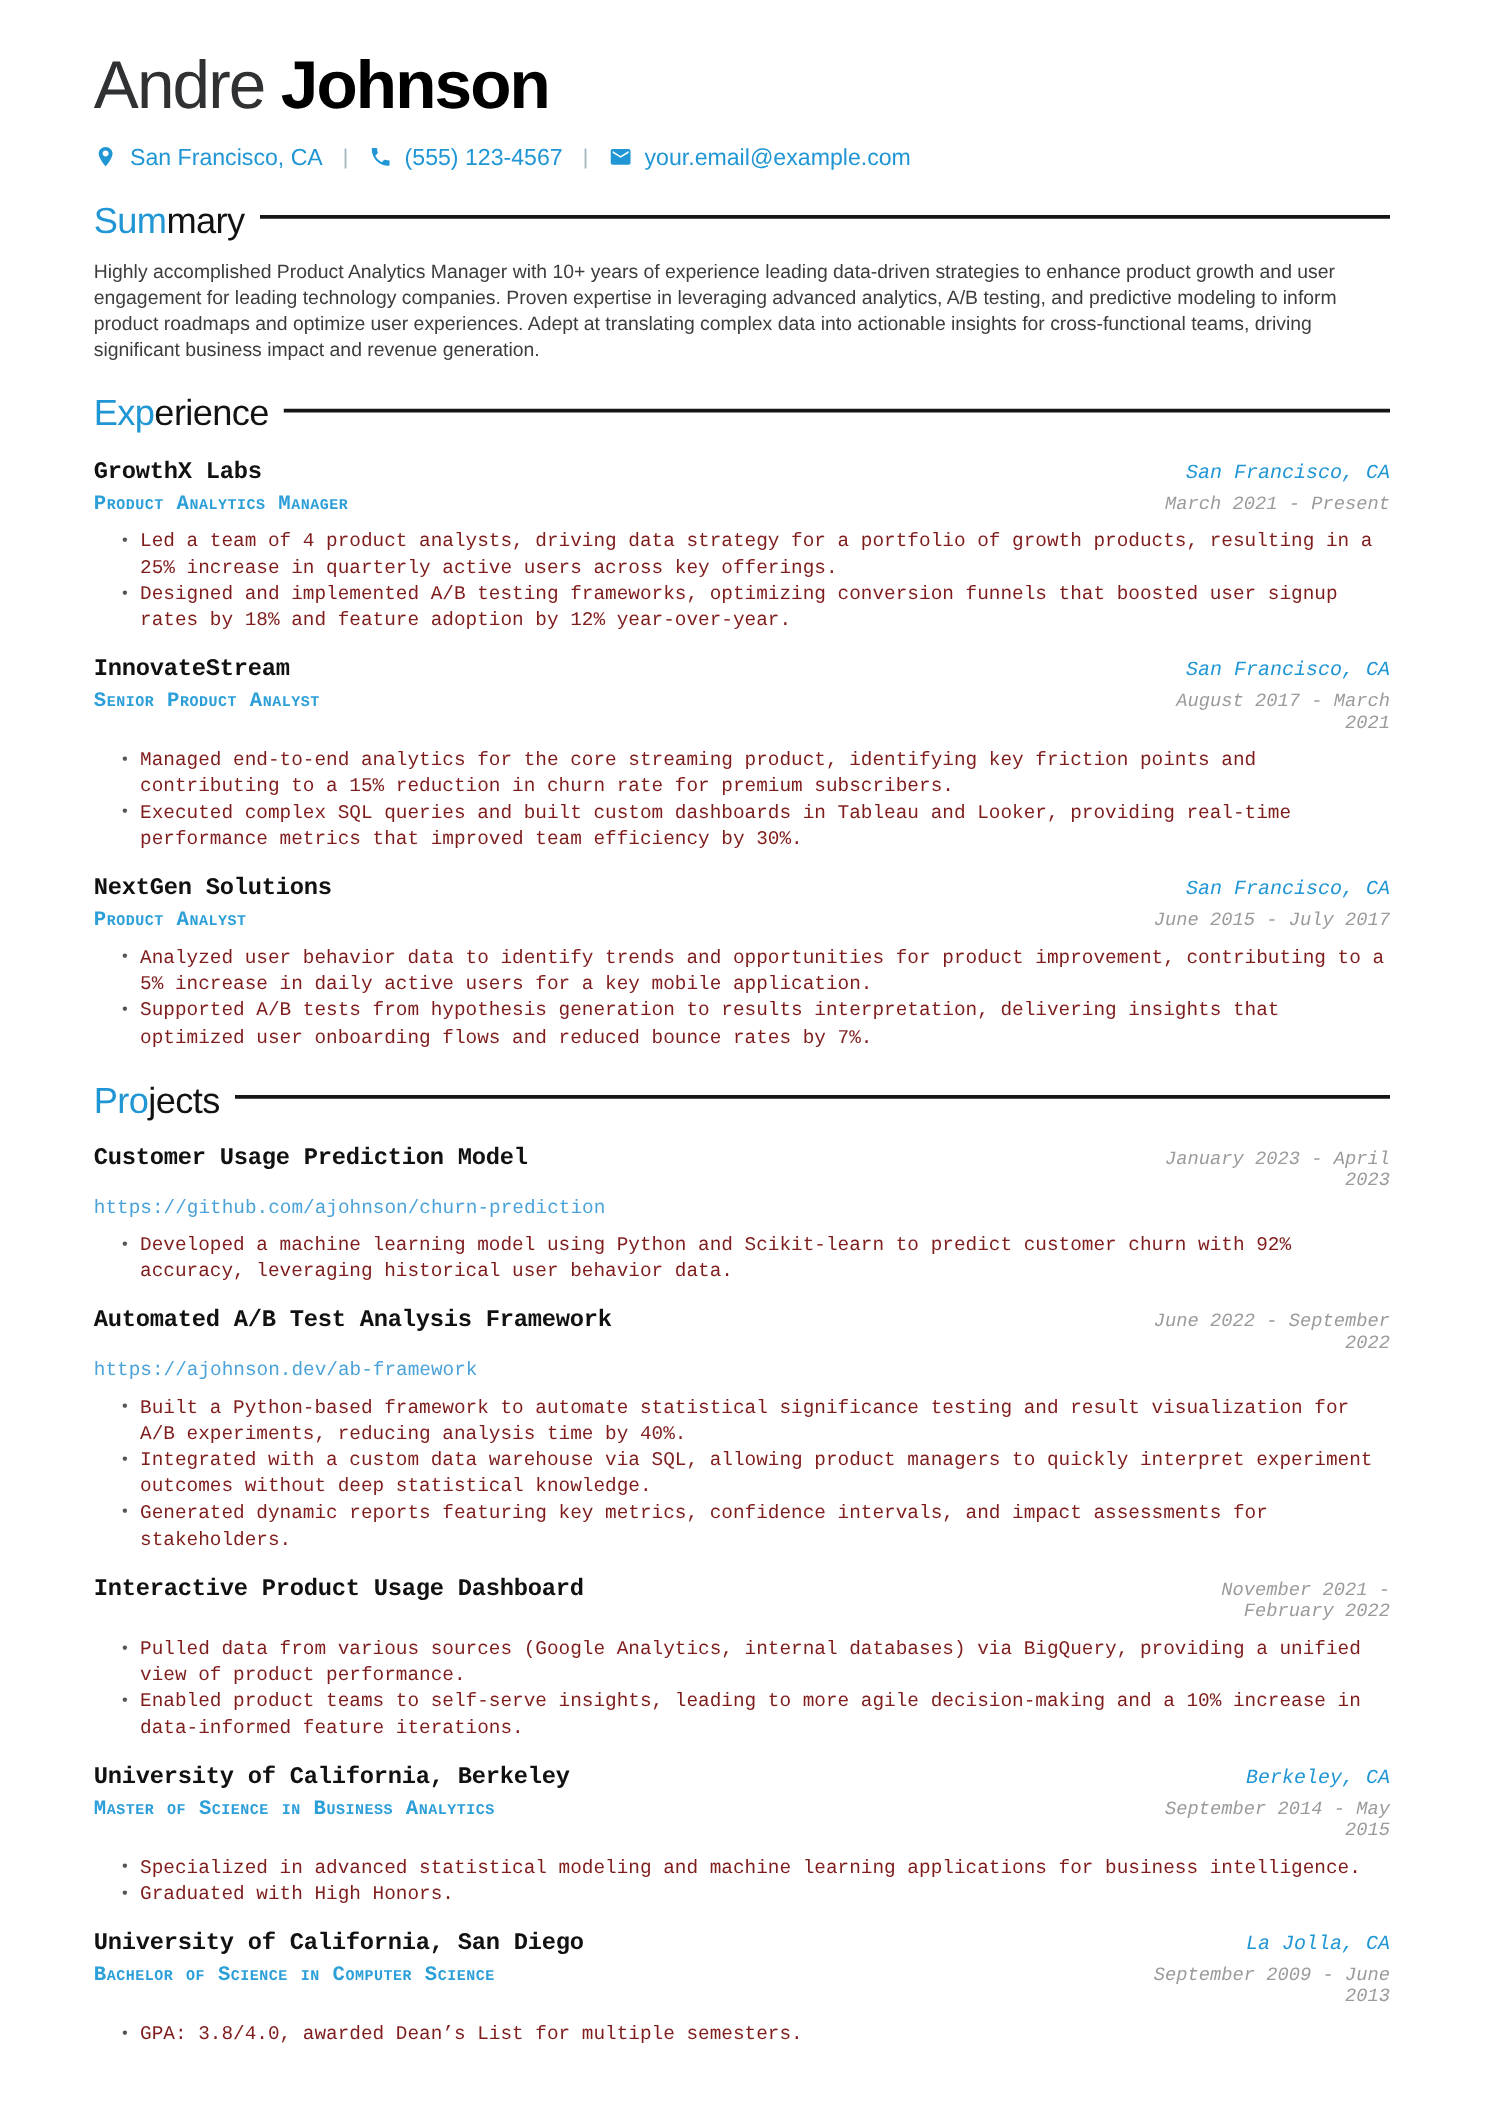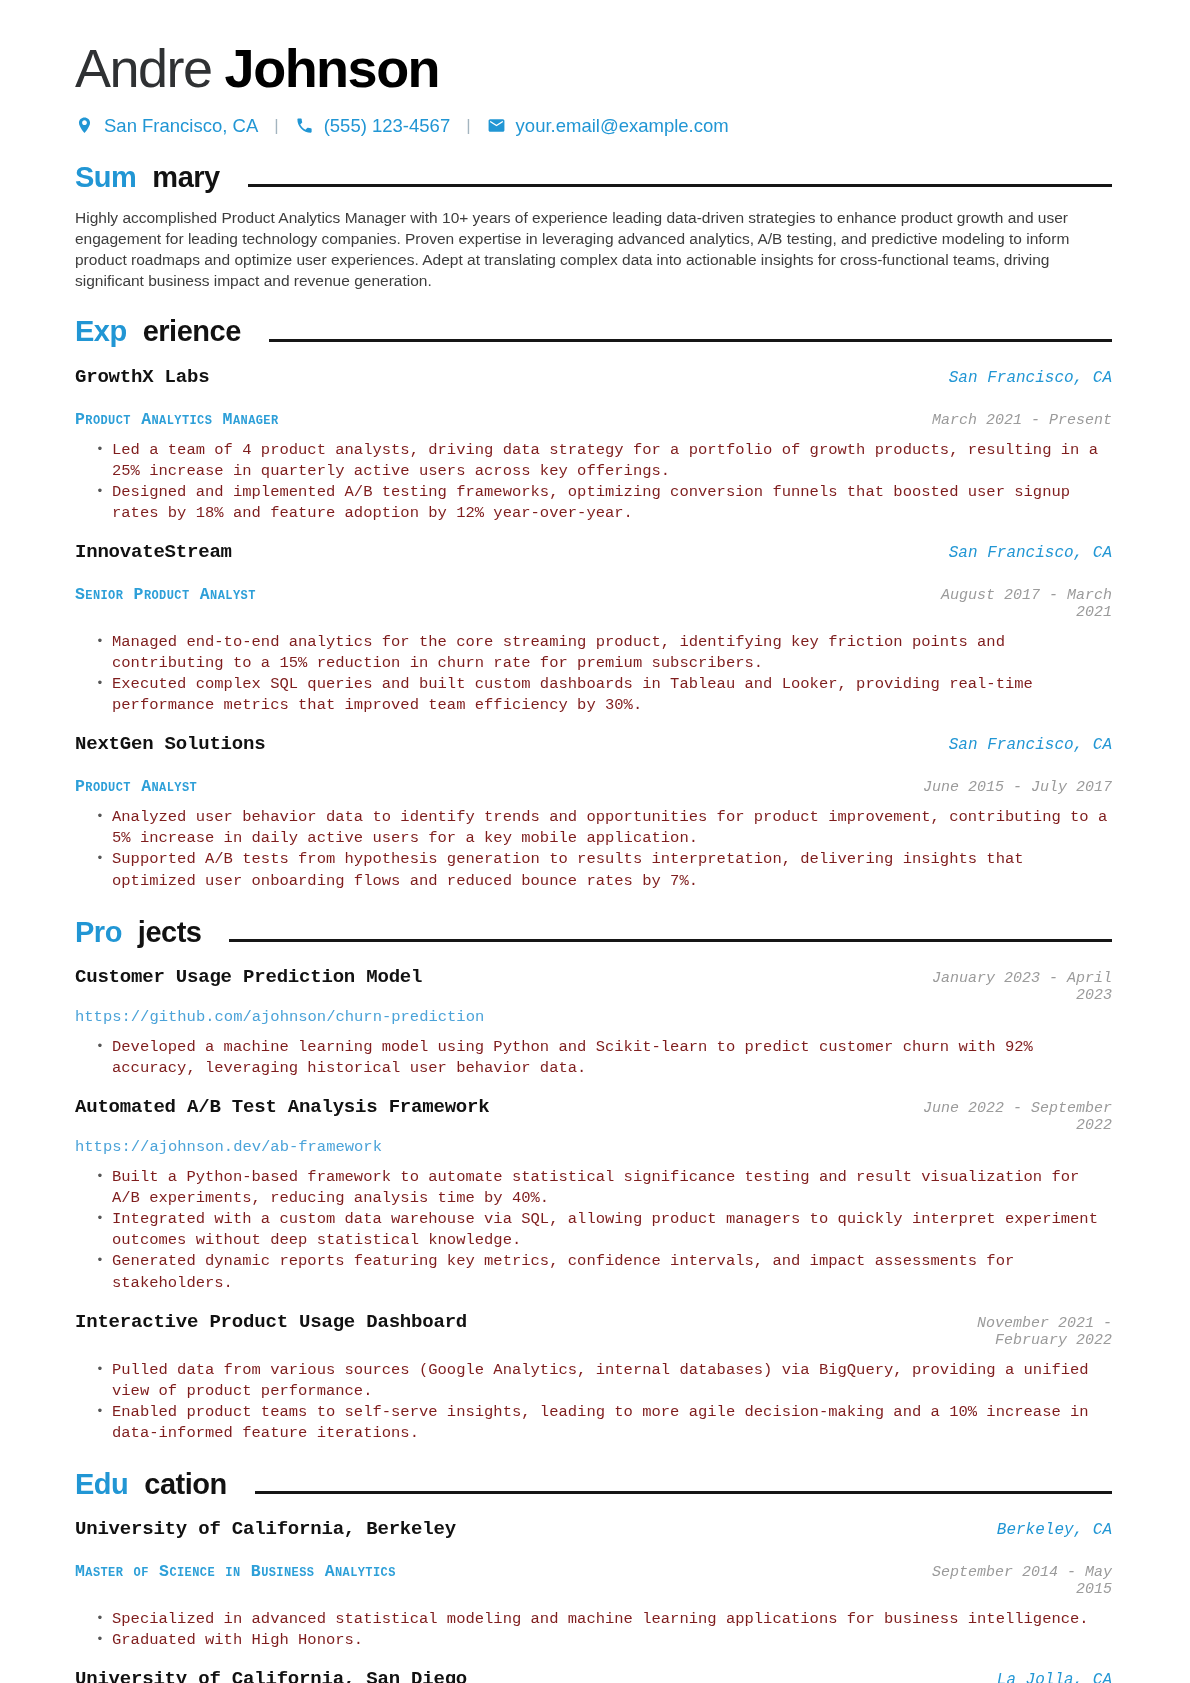--- a/index.html
+++ b/index.html
@@ -12,29 +12,29 @@
   
   .name{font-size:54px;line-height:1.05;letter-spacing:-1.5px;color:#2f3133;}
   .name .last{font-weight:bold;color:#000;margin-left:13px;}
   .contact{display:flex;align-items:center;margin-top:18px;font-size:18.5px;color:#2196d4;}
   .contact .icon{display:inline-flex;margin-right:10px;}
   .contact .icon svg{width:19px;height:19px;fill:#2196d4;}
   .contact .sep{color:#a3b4bf;margin:0 16px;font-size:17px;}
   .contact a{color:#2196d4;text-decoration:none;}
   
   h2.section-title{
-    display:flex;align-items:flex-end;margin:24px 0 0 0;
-    font-size:29px;line-height:1.15;letter-spacing:-0.5px;color:#121212;font-weight:bold;gap:16px;
+    display:flex;align-items:center;margin:24px 0 0 0;
+    font-size:29px;line-height:1.15;letter-spacing:-0.5px;color:#121212;font-weight:normal;
   }
   h2 .accent{color:#2196d4;}
   h2 .rule{flex:1;border-bottom:3px solid #161616;margin:0 0 7px 12px;}
   
   .item{margin-top:17px;font-family:Liberation Mono, monospace;}
   .item-row{display:flex;justify-content:space-between;align-items:baseline;}
-  .item-row + .item-row{margin-top:22px;}
+  .item-row + .item-row{margin-top:5px;}
   h3{margin:0;font-size:19px;color:#111;font-weight:bold;letter-spacing:-0.2px;}
   .role{color:#2d9fd8;font-variant:small-caps;font-weight:600;font-size:16.5px;letter-spacing:0.4px;}
   .loc{color:#2196d4;font-style:italic;font-size:16px;white-space:nowrap;}
   .dates{color:#9b9b9b;font-style:italic;font-size:15px;text-align:right;max-width:192px;}
   .url{display:inline-block;margin-top:4px;font-size:15.5px;color:#4ba3d9;text-decoration:none;}
   
   .summary-text{margin-top:13px;font-size:15.5px;line-height:1.36;color:#3d3d3d;hyphens:auto;}
   ul.bullets{margin:11px 0 0 0;padding:0 0 0 37px;list-style:none;}
   ul.bullets li{
     position:relative;font-size:15.5px;line-height:1.36;color:#7f1d1d;hyphens:auto;
@@ -173,25 +173,20 @@
       <span class="dates">November 2021 - February 2022</span>
     </div>
     <ul class="bullets">
       <li>Pulled data from various sources (Google Analytics, internal databases) via BigQuery, providing a unified view of product performance.</li>
       <li>Enabled product teams to self-serve insights, leading to more agile decision-making and a 10% increase in data-informed feature iterations.</li>
     </ul>
   </div>
 </section>
 
 <section>
-  <h2 class="section-title">
-    <span class="accent">Edu</span>
-      <span>cation</span>
-    <span class="rule"></span>
-  </h2>
 
   <div class="item">
     <div class="item-row">
       <h3>University of California, Berkeley</h3>
       <span class="loc">Berkeley, CA</span>
     </div>
     <div class="item-row">
       <span class="role">Master of Science in Business Analytics</span>
       <span class="dates">September 2014 - May 2015</span>
     </div>

